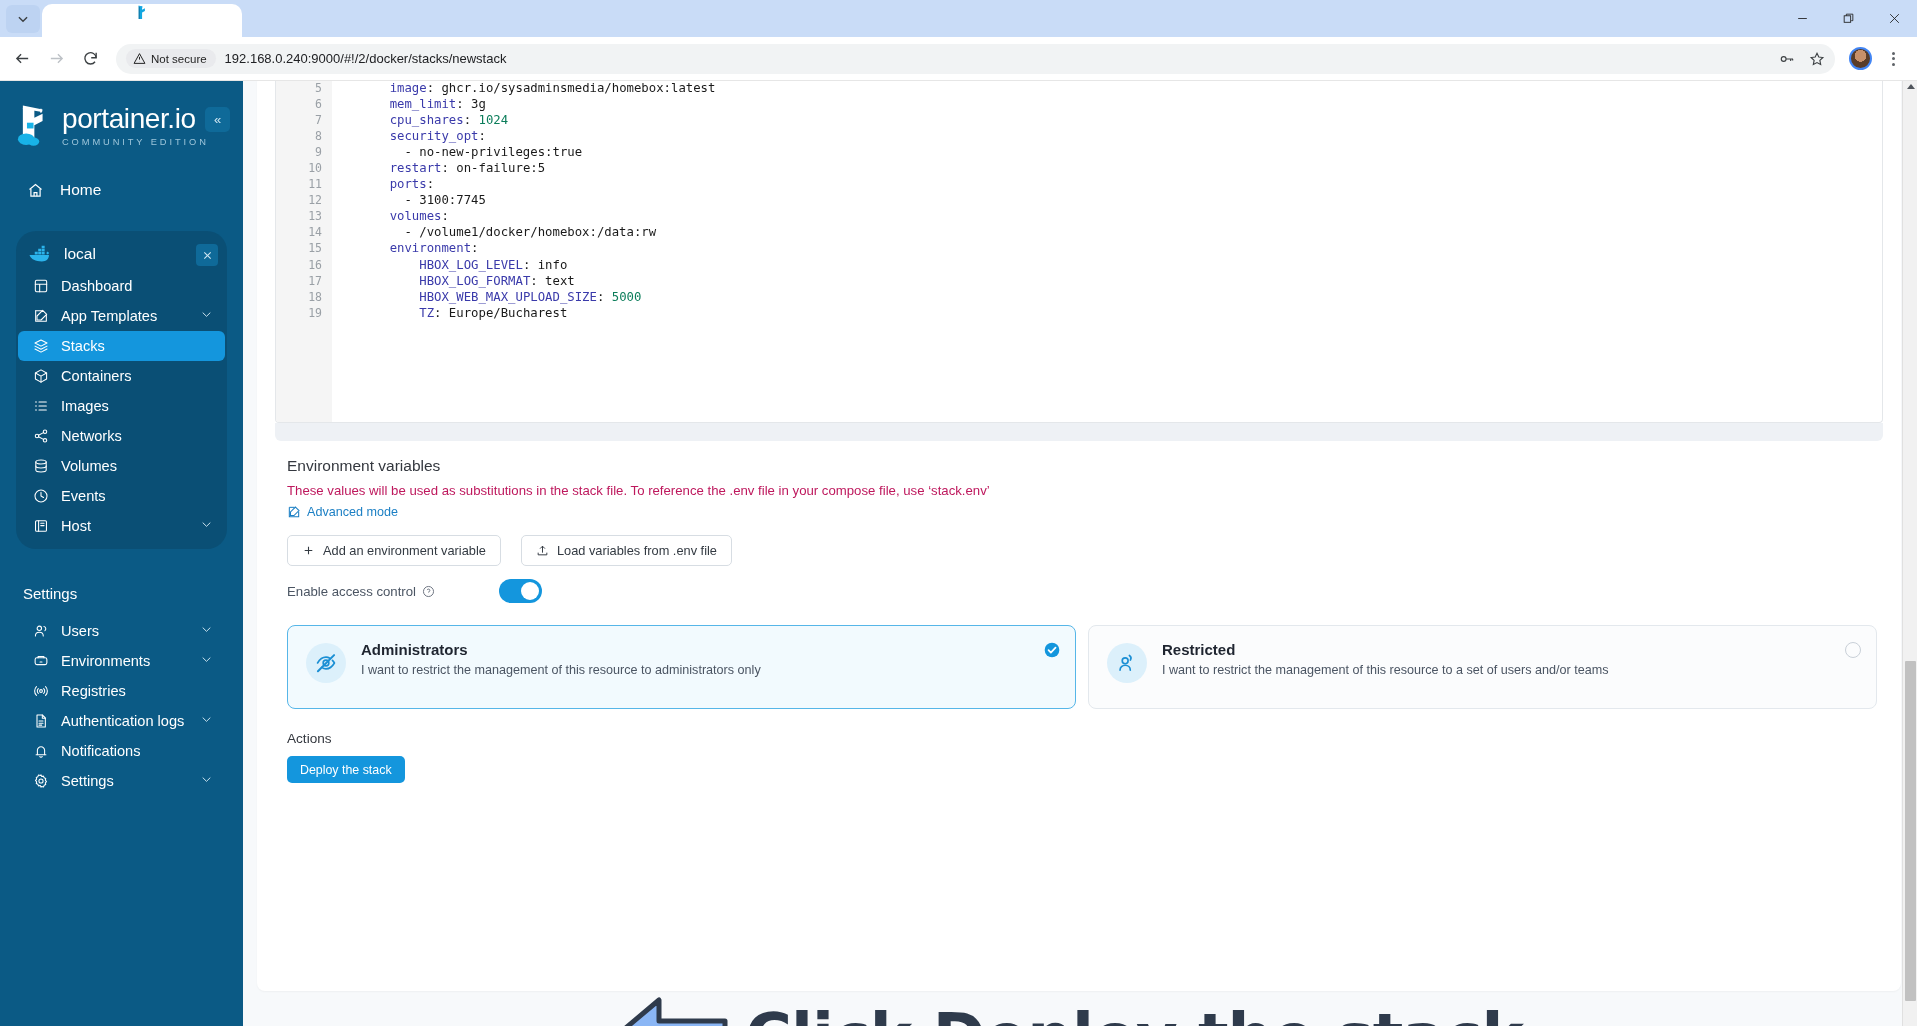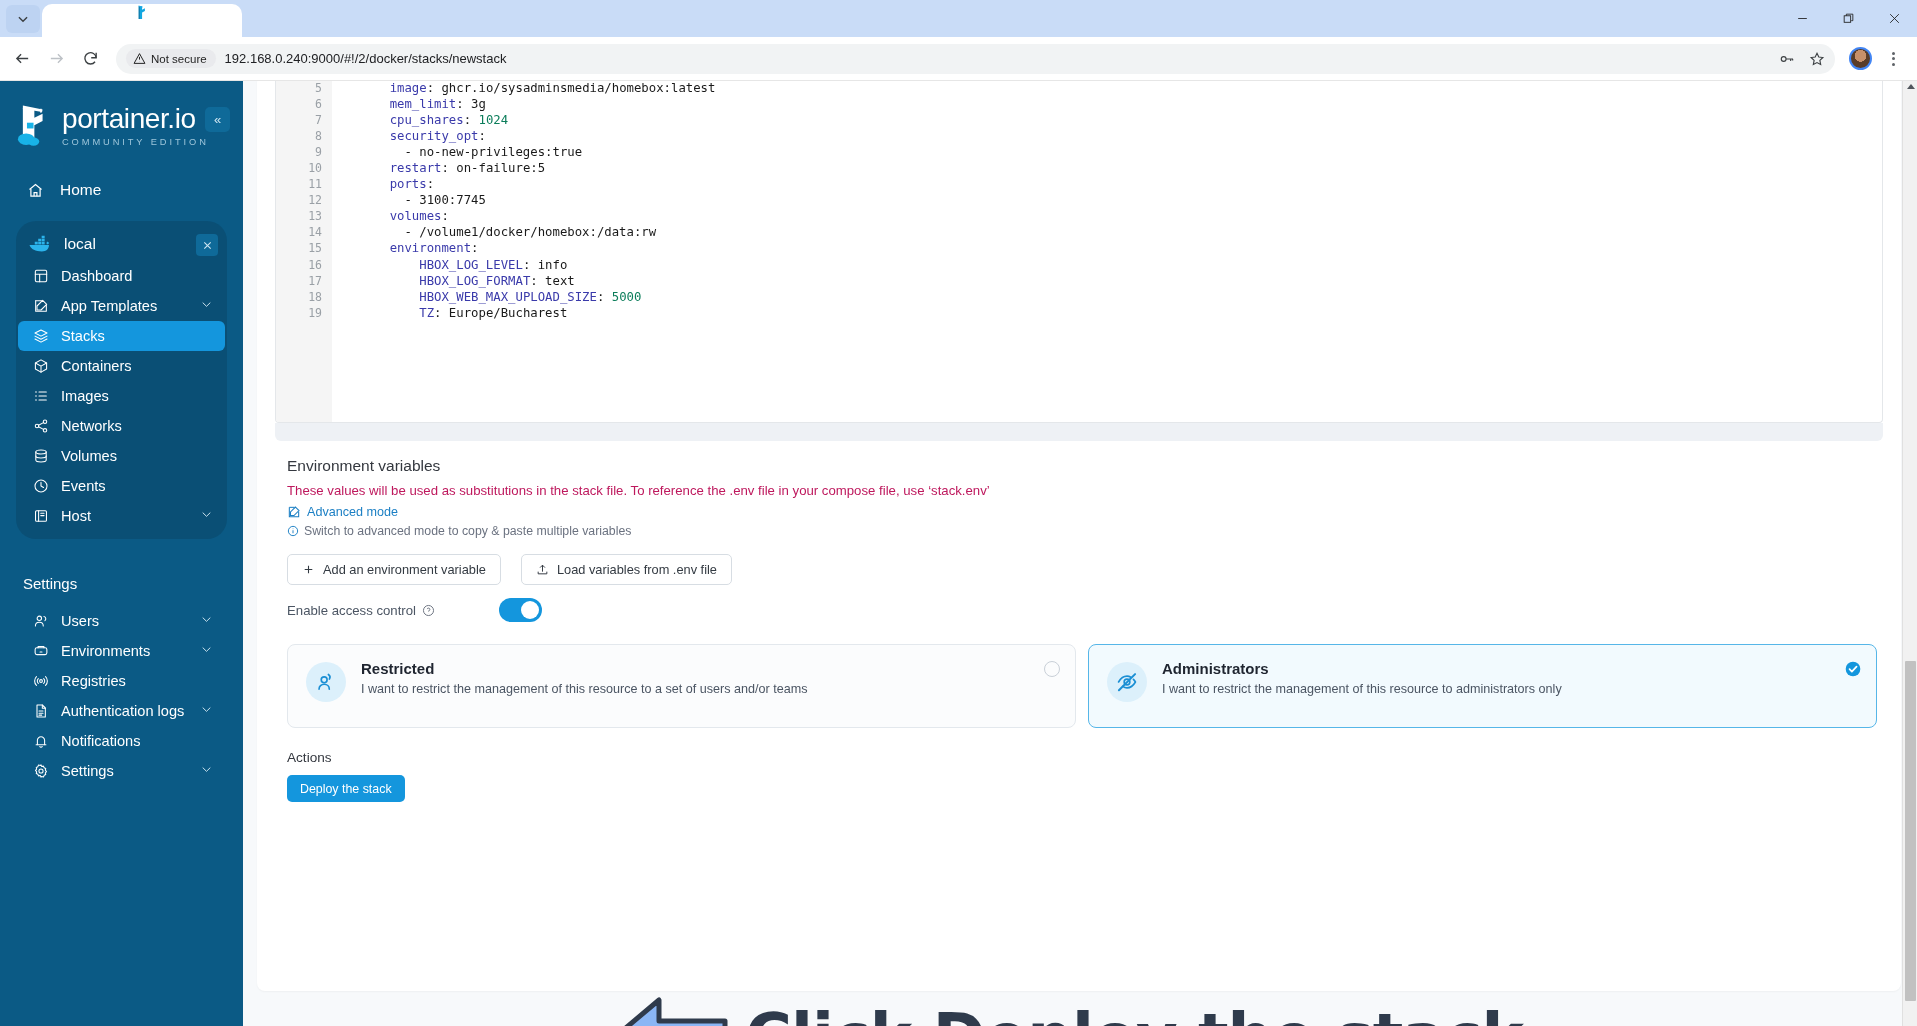--- a/index.html
+++ b/index.html
@@ -161,21 +161,21 @@
   }
   .nav-home {
     display: flex; align-items: center; gap: 16px;
     padding: 10px 0 10px 27px;
     margin: 18px 0 0 0;
     font-size: 15.5px;
   }
   .nav-home svg { width: 17px; height: 17px; }
 
   .env-group {
-    margin: 12px 16px 0 16px;
+    margin: 22px 16px 0 16px;
     background: #0a4f75;
     border-radius: 20px;
     padding: 6px 0 8px 0;
   }
   .env-head {
     display: flex; align-items: center;
     padding: 8px 10px 8px 12px;
     position: relative;
   }
   .env-head .docker-icon { width: 24px; height: 18px; flex-shrink: 0; }
@@ -780,27 +780,20 @@
       <div class="sec-title">Environment variables</div>
       <div class="sec-desc">These values will be used as substitutions in the stack file. To reference the .env file in your compose file, use ‘stack.env’</div>
       <div class="link-row">
         <svg viewBox="0 0 24 24" fill="none" stroke="#1b7fc4" stroke-width="1.8">
             <path d="M4 4h9"></path>
             <path d="M4 4v16h16v-9"></path>
             <path d="M14.5 3.5l6 6L12 18H6v-6z" fill="none"></path>
           </svg>
         <span class="link-blue">Advanced mode</span>
       </div>
-      <div class="hint-row">
-        <svg viewBox="0 0 24 24" fill="none" stroke="#1b7fc4" stroke-width="1.9">
-            <circle cx="12" cy="12" r="9.3"></circle>
-            <path d="M12 7.2v1M12 10.5v6"></path>
-          </svg>
-        <span class="hint-text">Switch to advanced mode to copy &amp; paste multiple variables</span>
-      </div>
 
       <div class="btn-row">
         <div class="btn-outline">
           <svg viewBox="0 0 24 24" stroke="#333a42" stroke-width="2">
               <path d="M12 5v14M5 12h14"></path>
             </svg>
           <span>Add an environment variable</span>
         </div>
         <div class="btn-outline">
           <svg viewBox="0 0 24 24" fill="none" stroke="#333a42" stroke-width="1.8">
@@ -819,52 +812,52 @@
               <path d="M9.6 9.4a2.5 2.5 0 1 1 2.7 3.1v1.4"></path>
               <path d="M12.2 16.6v.2"></path>
             </svg>
         </span>
         <span class="switch">
             <i></i>
           </span>
       </div>
 
       <div class="access-cards" id="access-cards">
-          <div class="acard">
-            <span class="acard-icon">
-              <svg viewBox="0 0 24 24" fill="none" stroke="#1b8fd4" stroke-width="1.8" stroke-linecap="round" stroke-linejoin="round">
-                <circle cx="10" cy="9.6" r="3.2"></circle>
-                <path d="M4.4 19.8c0-3.1 2.5-5.3 5.6-5.3s5.6 2.2 5.6 5.3"></path>
-                <path d="M14.6 3.8c1.7 1.1 2.1 3.3 1.1 5"></path>
-              </svg>
-            </span>
-            <span>
-              <span class="acard-title" style="display:block">Restricted</span>
-              <span class="acard-desc" style="display:block">I want to restrict the management of this resource to a set of users and/or teams</span>
-            </span>
-            <span class="acard-radio off"></span>
-          </div>
           <div class="acard selected">
             <span class="acard-icon">
               <svg viewBox="0 0 24 24" fill="none" stroke="#1b8fd4" stroke-width="1.8" stroke-linecap="round" stroke-linejoin="round">
                 <path d="M2.8 12S6.5 5.6 12 5.6c1.6 0 3 .5 4.2 1.2"></path>
                 <path d="M19 9.2c1.3 1.3 2.2 2.8 2.2 2.8S17.5 18.4 12 18.4c-1.8 0-3.4-.7-4.7-1.6"></path>
                 <circle cx="12" cy="12" r="3.1"></circle>
                 <path d="M3.2 21L20.8 3.4" stroke-width="2.2"></path>
               </svg>
             </span>
             <span>
               <span class="acard-title" style="display:block">Administrators</span>
               <span class="acard-desc" style="display:block">I want to restrict the management of this resource to administrators only</span>
             </span>
             <svg class="acard-radio" viewBox="0 0 24 24">
               <circle cx="12" cy="12" r="11" fill="#1496dd"></circle>
               <path d="M6.8 12.3l3.5 3.5 7-7.3" fill="none" stroke="#fff" stroke-width="2.6" stroke-linecap="round" stroke-linejoin="round"></path>
             </svg>
           </div>
+          <div class="acard">
+            <span class="acard-icon">
+              <svg viewBox="0 0 24 24" fill="none" stroke="#1b8fd4" stroke-width="1.8" stroke-linecap="round" stroke-linejoin="round">
+                <circle cx="10" cy="9.6" r="3.2"></circle>
+                <path d="M4.4 19.8c0-3.1 2.5-5.3 5.6-5.3s5.6 2.2 5.6 5.3"></path>
+                <path d="M14.6 3.8c1.7 1.1 2.1 3.3 1.1 5"></path>
+              </svg>
+            </span>
+            <span>
+              <span class="acard-title" style="display:block">Restricted</span>
+              <span class="acard-desc" style="display:block">I want to restrict the management of this resource to a set of users and/or teams</span>
+            </span>
+            <span class="acard-radio off"></span>
+          </div>
         </div>
 
       <div class="actions-title">Actions</div>
       <div class="deploy-wrap">
         <span class="btn-deploy">Deploy the stack</span>
       </div>
 
     </div>
 
     <div class="annot">

